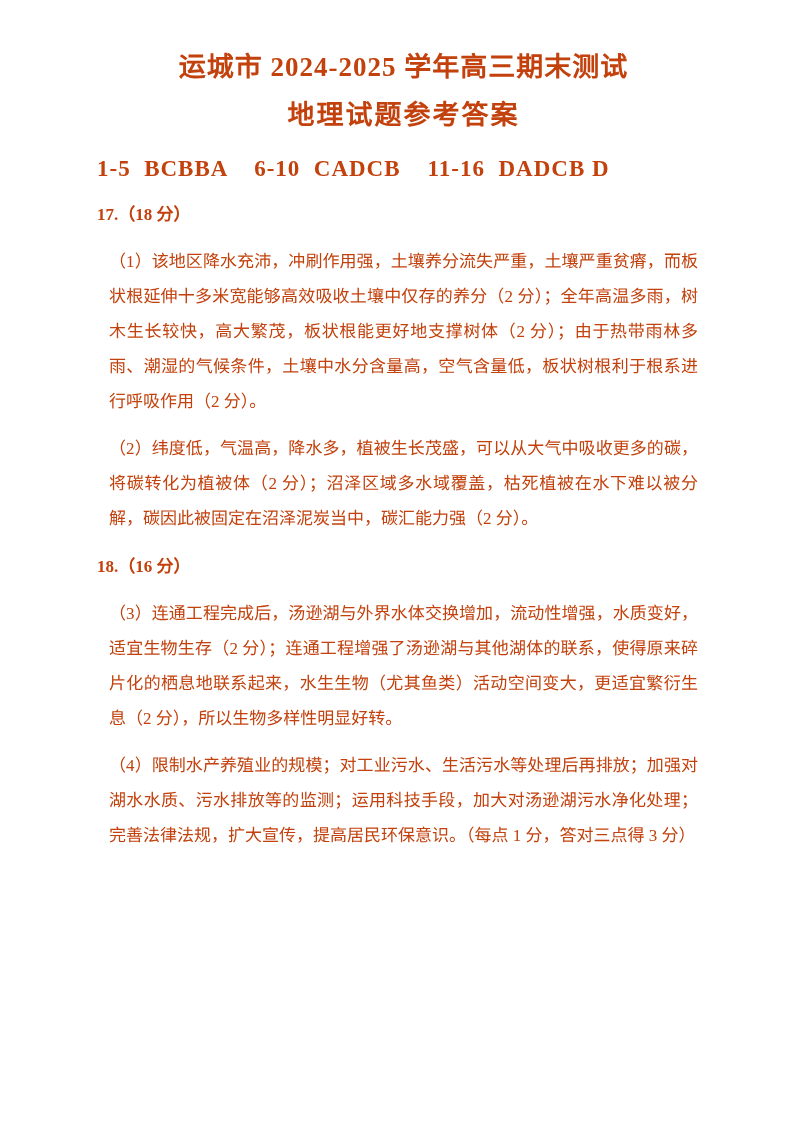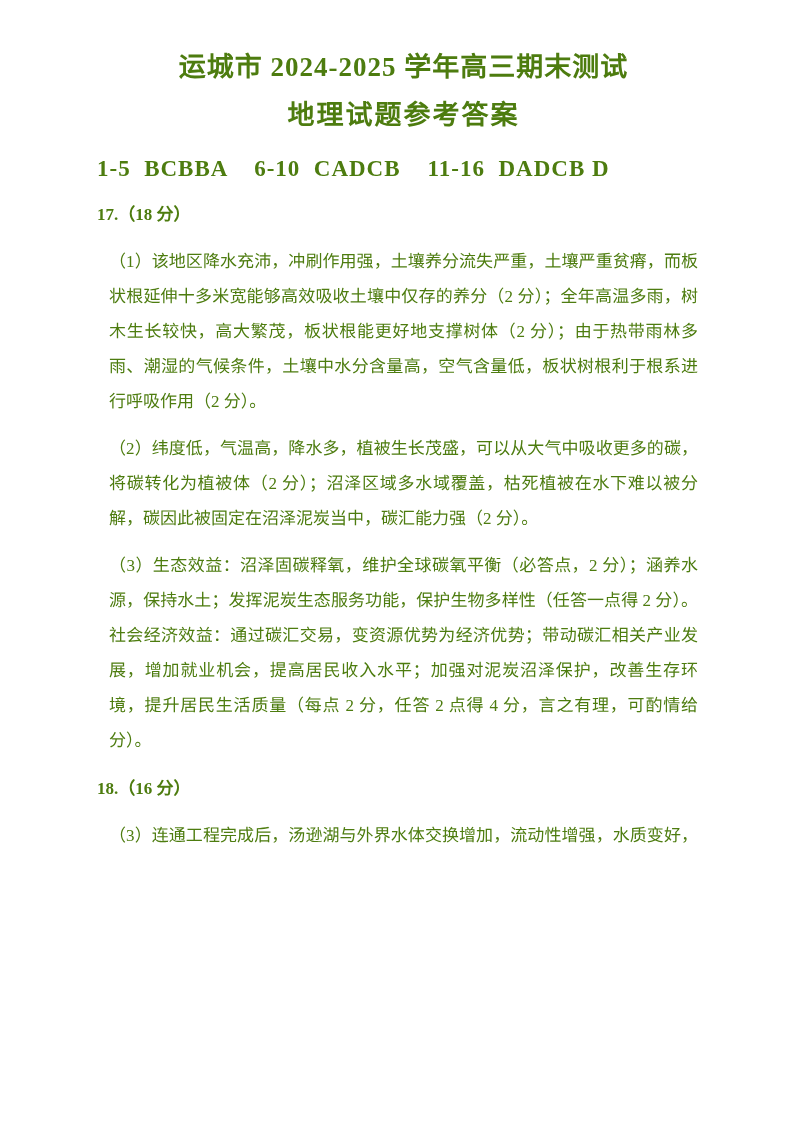--- a/index.html
+++ b/index.html
@@ -6,21 +6,21 @@
     margin: 0;
     padding: 0;
     background: #ffffff;
   }
   .page {
     position: relative;
     width: 800px;
     height: 843px;
     box-sizing: border-box;
     background: #ffffff;
-    color: #4d7c0f;
+    color: #c2410c;
     padding: 50px 90px 30px 97px;
     font-family: "Liberation Serif", "DejaVu Serif", serif;
     overflow: hidden;
   }
   .doc-title {
     margin: 0;
     font-size: 27px;
     font-weight: 700;
     text-align: center;
     line-height: 34px;
@@ -66,21 +66,20 @@
 <div class="page">
   <h1 class="doc-title">运城市 2024-2025 学年高三期末测试</h1>
   <h2 class="doc-subtitle">地理试题参考答案</h2>
 
   <p class="mcq-line">1-5  BCBBA    6-10  CADCB    11-16  DADCB D</p>
 
   <section>
     <p class="q-heading">17.（18 分）</p>
     <p class="answer-para">（1）该地区降水充沛，冲刷作用强，土壤养分流失严重，土壤严重贫瘠，而板状根延伸十多米宽能够高效吸收土壤中仅存的养分（2 分）；全年高温多雨，树木生长较快，高大繁茂，板状根能更好地支撑树体（2 分）；由于热带雨林多雨、潮湿的气候条件，土壤中水分含量高，空气含量低，板状树根利于根系进行呼吸作用（2 分）。</p>
     <p class="answer-para">（2）纬度低，气温高，降水多，植被生长茂盛，可以从大气中吸收更多的碳，将碳转化为植被体（2 分）；沼泽区域多水域覆盖，枯死植被在水下难以被分解，碳因此被固定在沼泽泥炭当中，碳汇能力强（2 分）。</p>
-    <p class="answer-para">（3）生态效益：沼泽固碳释氧，维护全球碳氧平衡（必答点，2 分）；涵养水源，保持水土；发挥泥炭生态服务功能，保护生物多样性（任答一点得 2 分）。社会经济效益：通过碳汇交易，变资源优势为经济优势；带动碳汇相关产业发展，增加就业机会，提高居民收入水平；加强对泥炭沼泽保护，改善生存环境，提升居民生活质量（每点 2 分，任答 2 点得 4 分，言之有理，可酌情给分）。</p>
   </section>
 
   <section>
     <p class="q-heading">18.（16 分）</p>
     <p class="answer-para">（3）连通工程完成后，汤逊湖与外界水体交换增加，流动性增强，水质变好，适宜生物生存（2 分）；连通工程增强了汤逊湖与其他湖体的联系，使得原来碎片化的栖息地联系起来，水生生物（尤其鱼类）活动空间变大，更适宜繁衍生息（2 分），所以生物多样性明显好转。</p>
     <p class="answer-para">（4）限制水产养殖业的规模；对工业污水、生活污水等处理后再排放；加强对湖水水质、污水排放等的监测；运用科技手段，加大对汤逊湖污水净化处理；完善法律法规，扩大宣传，提高居民环保意识。（每点 1 分，答对三点得 3 分）</p>
   </section>
 </div>
 
 </body></html>

